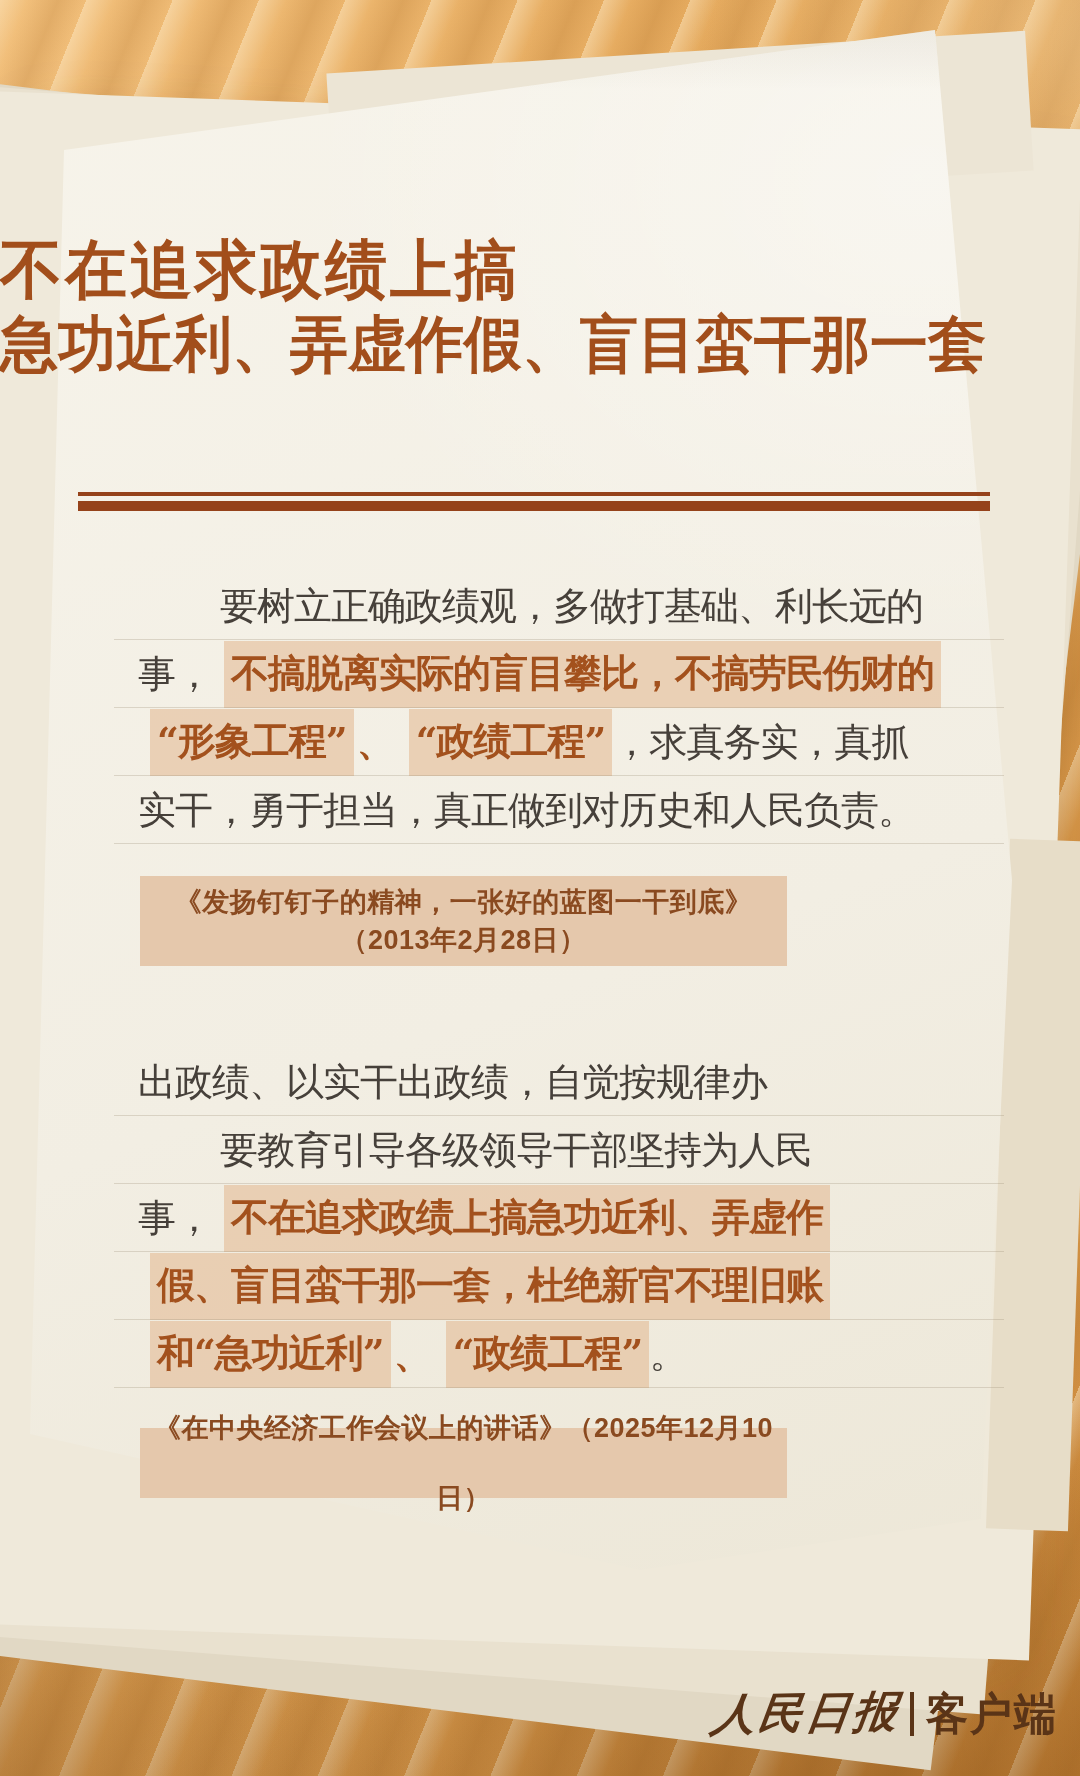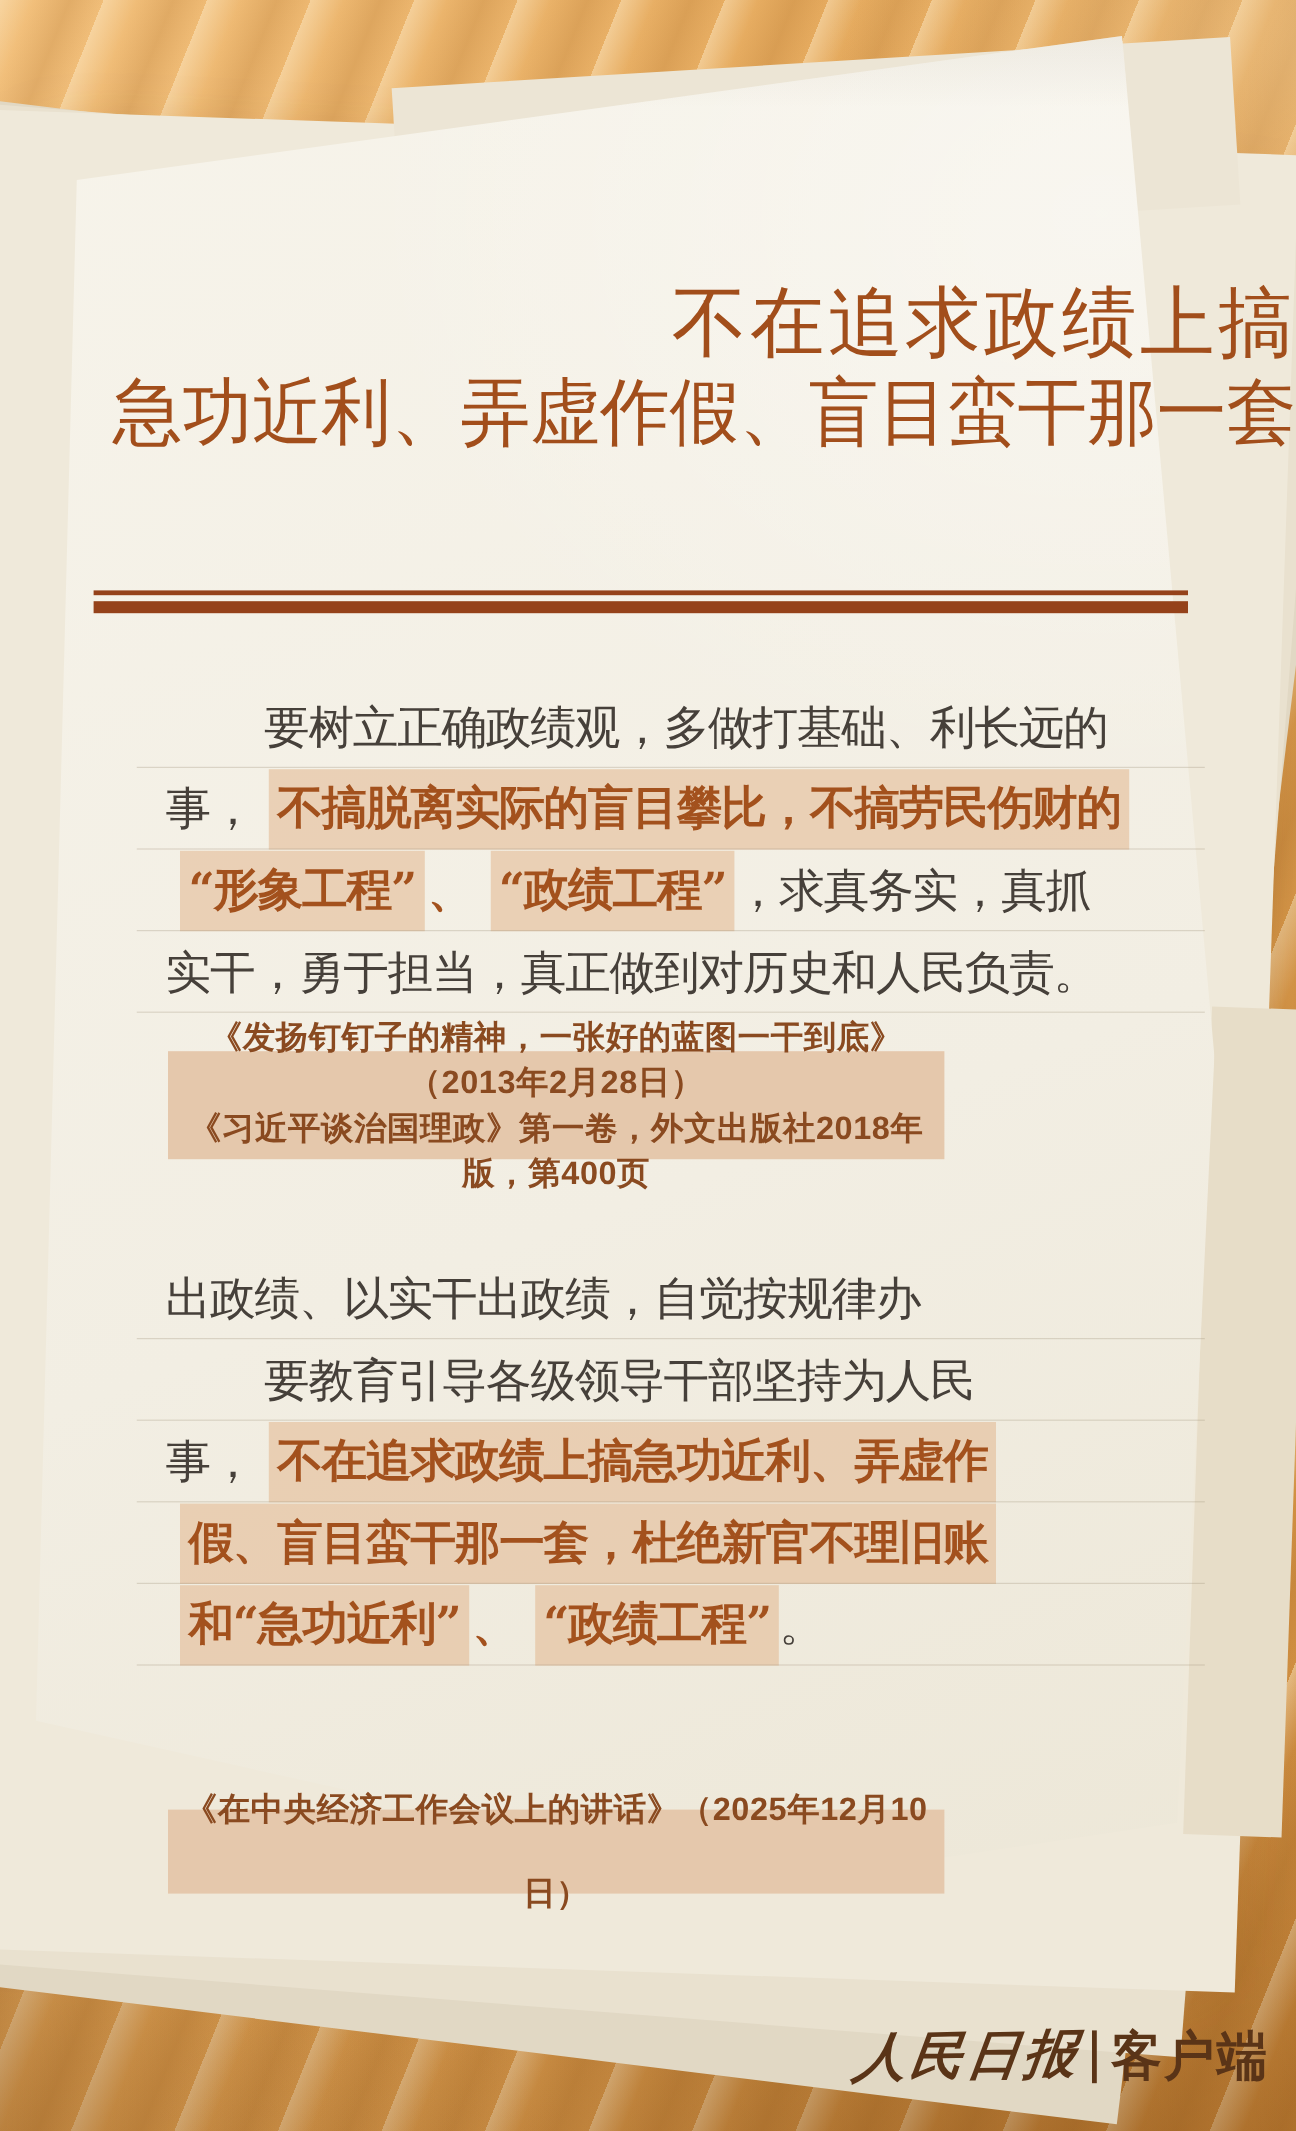--- a/index.html
+++ b/index.html
@@ -34,21 +34,21 @@
     background:linear-gradient(160deg,#f7f4eb 0%,#f2eee3 55%,#ebe5d4 100%);
   }
   .main-sheet .sheen{
     position:absolute;inset:0;
     background:
       linear-gradient(to bottom, rgba(110,90,60,0.10), rgba(110,90,60,0) 90px),
       radial-gradient(900px 700px at 85% 10%, rgba(255,255,255,0.35), transparent 70%);
   }
   .content{position:absolute;inset:0;z-index:4;}
   
-  .title{position:absolute;top:230px;left:0;right:0;margin:0;text-align:right;color:#a24e1b;font-weight:400;}
+  .title{position:absolute;top:230px;left:0;right:0;margin:0;text-align:left;color:#a24e1b;font-weight:700;}
   .title .t1{display:block;font-size:62px;line-height:1.28;letter-spacing:3px;transform:scaleY(1.04);}
   .title .t2{display:block;font-size:58px;line-height:1.22;letter-spacing:0;transform:scaleY(1.05);}
   
   .divider{position:absolute;top:492px;left:78px;width:912px;}
   .divider .thin{height:4px;background:#95421a;margin-bottom:5px;}
   .divider .thick{height:10px;background:#95421a;}
   
   .para{position:absolute;left:138px;width:800px;font-family:"DejaVu Serif",serif;font-size:38px;letter-spacing:-1px;color:#46403a;}
   .pline{height:68px;display:flex;align-items:center;white-space:nowrap;position:relative;}
   .pline::after{content:"";position:absolute;left:-24px;right:-66px;bottom:0;height:1px;background:rgba(158,146,122,0.30);}
@@ -57,21 +57,21 @@
   .seg.accent{color:#a3511d;font-weight:bold;margin:0 3px;}
   .para1{top:572px;}
   .para2{top:1048px;}
   
   .citation{
     position:absolute;left:140px;width:647px;background:#e5c8ac;color:#8a4a20;
     font-weight:bold;text-align:center;font-size:27px;letter-spacing:0.5px;
     display:flex;flex-direction:column;justify-content:center;
   }
   .c1{top:876px;height:90px;line-height:38px;}
-  .c2{top:1508px;height:70px;line-height:70px;align-items:flex-end;}
+  .c2{top:1428px;height:70px;line-height:70px;align-items:flex-end;}
   
   .logo{position:absolute;right:22px;top:1684px;z-index:5;display:flex;align-items:center;color:#5a3417;}
   .logo .masthead{font-family:"DejaVu Serif",serif;font-style:italic;font-weight:bold;font-size:44px;letter-spacing:3px;transform:skewX(-8deg) rotate(-1deg);}
   .logo .bar{width:4px;height:44px;background:#5a3417;margin:0 12px 0 10px;}
   .logo .client{font-weight:900;font-size:42px;letter-spacing:2px;transform:scaleY(1.05);}
 </style>
 </head>
 <body>
 
 <div class="canvas">
@@ -113,21 +113,20 @@
           <span class="seg hl">“政绩工程”</span>
           <span class="seg plain">，求真务实，真抓</span>
       </div>
       <div class="pline">
         <span class="seg plain">实干，勇于担当，真正做到对历史和人民负责。</span>
       </div>
     </div>
 
     <div class="citation c1">
       <div>《发扬钉钉子的精神，一张好的蓝图一干到底》（2013年2月28日）</div>
-      <div>《习近平谈治国理政》第一卷，外文出版社2018年版，第400页</div>
     </div>
 
     <div class="para para2">
       <div class="pline">
         <span class="seg plain">出政绩、以实干出政绩，自觉按规律办</span>
       </div>
       <div class="pline indent">
         <span class="seg plain">要教育引导各级领导干部坚持为人民</span>
       </div>
       <div class="pline">

